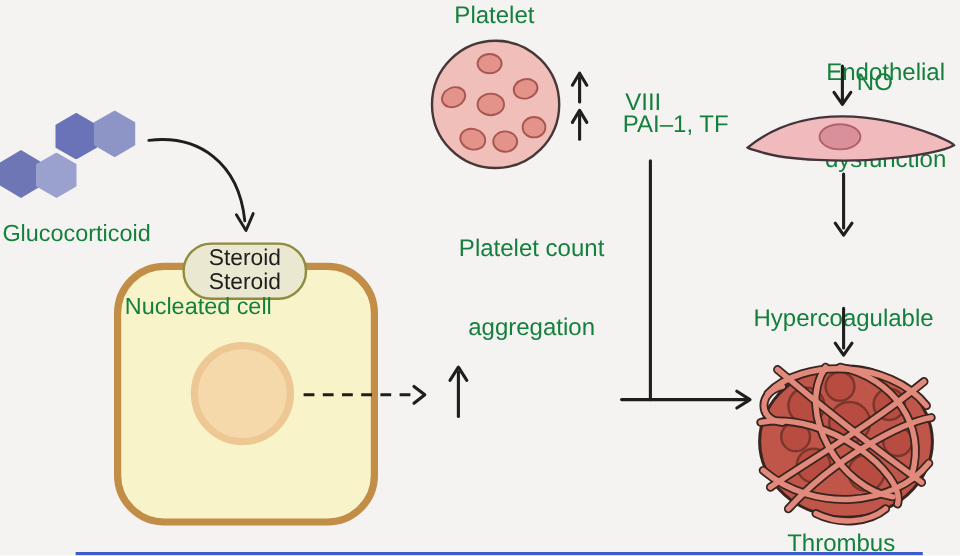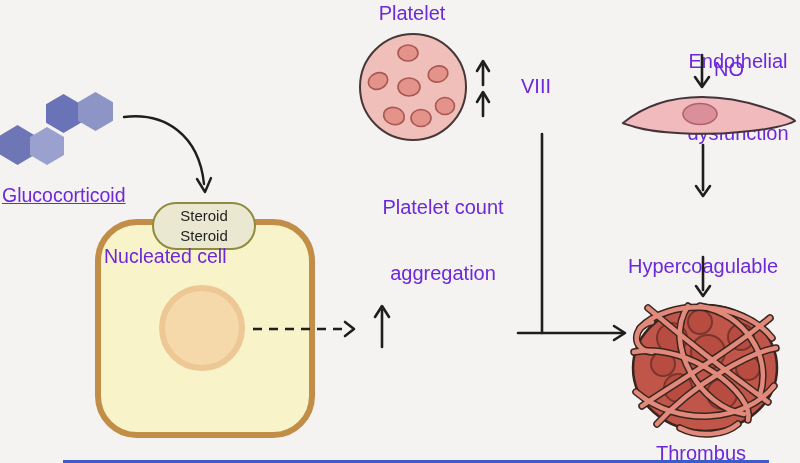--- a/index.html
+++ b/index.html
@@ -2,44 +2,44 @@
 <html><head>
 <meta charset="utf-8">
 <style>
   html,body{margin:0;padding:0;}
   body{font-family:"Liberation Sans", sans-serif; background:#ffffff;}
   #stage{
     position:relative; width:800px; height:463px; overflow:hidden;
     background:#f4f3f1; color:#1f1f1f;
   }
   .abs{position:absolute;}
-  .txt{font-size:20px; line-height:24px; color:#6d28d9; white-space:pre; }
+  .txt{font-size:20px; line-height:24px; color:#15803d; white-space:pre; }
   .center{text-align:center;}
   
   .hex{position:absolute; clip-path:polygon(50% 0,100% 26%,100% 74%,50% 100%,0 74%,0 26%);}
   .hex-a{left:0px;   top:125px; width:35px; height:40px; background:#6e76b6;}
   .hex-b{left:30px;  top:127px; width:34px; height:38px; background:#9aa1ce;}
   .hex-c{left:46px;  top:94px;  width:35px; height:39px; background:#6a73b8;}
   .hex-d{left:78px;  top:92px;  width:35px; height:39px; background:#8d94c6;}
   
   .cell-body{
     left:95px; top:219px; width:208px; height:207px;
     background:#f9f3c9; border:6px solid #c28d47; border-radius:42px;
   }
   .nucleus{
     left:159px; top:285px; width:74px; height:74px;
     background:#f6d9ab; border:6px solid #edc794; border-radius:50%;
   }
   .receptor{
     left:152px; top:202px; width:100px; height:44px;
     background:#ebe8d1; border:2.5px solid #8f8c3f; border-radius:24px;
     display:flex; flex-direction:column; align-items:center; justify-content:center;
-    font-size:15px; line-height:20px; color:#1f1f1f;
-  }
-  .label-glucocorticoid{left:2px; top:183px; font-size:19.5px;text-decoration:underline;}
+    font-size:19px; line-height:20px; color:#1f1f1f;
+  }
+  .label-glucocorticoid{left:2px; top:183px; font-size:19.5px;}
   .label-nucleated{left:104px; top:244px; font-size:19.5px;}
   .mediators{left:370px; top:285px; width:160px; font-size:20px; line-height:25px;}
   .platelet-title{left:352px; top:1px; width:120px;}
   .platelet-caption{left:363px; top:152px; width:160px; line-height:22px;}
   .factor-viii{left:521px; top:74px;}
   .factor-pai{left:519px; top:92px;}
   .endo-title{left:648px; top:1px; width:180px;}
   .no-label{left:714px; top:57px;}
   .hyper{left:593px; top:206px; width:220px;}
   .thrombus-label{left:631px; top:441px; width:140px;}
@@ -65,20 +65,21 @@
   </div>
   <div class="abs txt label-nucleated">Nucleated cell</div>
 
   <div class="abs txt center mediators">
     
     
   </div>
 
   <div class="abs txt center platelet-title">Platelet</div>
   <div class="abs txt factor-viii">VIII</div>
+  <div class="abs txt factor-pai">PAI–1, TF</div>
   <div class="abs txt center platelet-caption">
     <div>Platelet count</div>
     <div>aggregation</div>
   </div>
 
   <div class="abs txt center endo-title">
     <div>Endothelial</div>
     <div>dysfunction</div>
   </div>
   <div class="abs txt no-label">NO</div>

